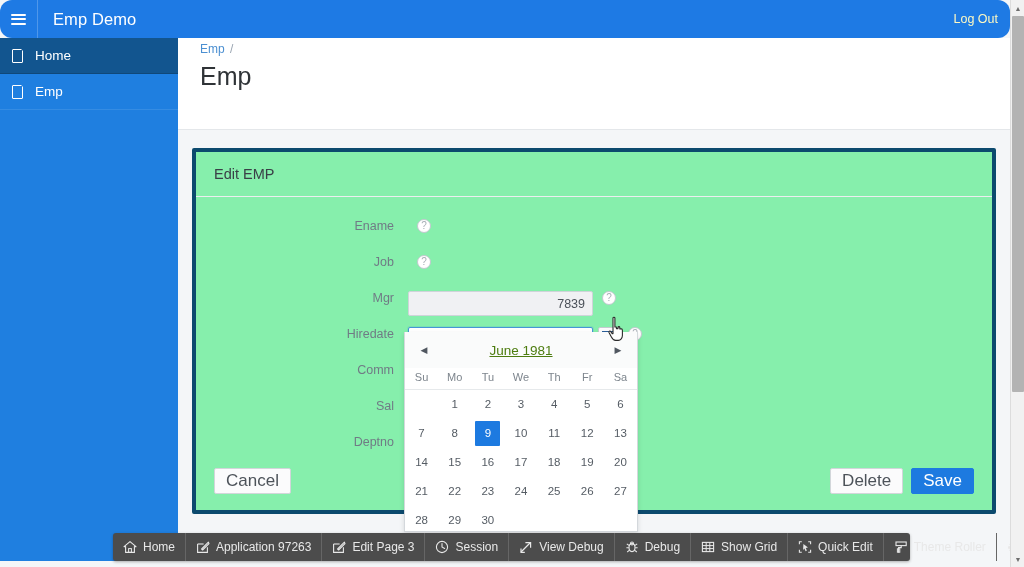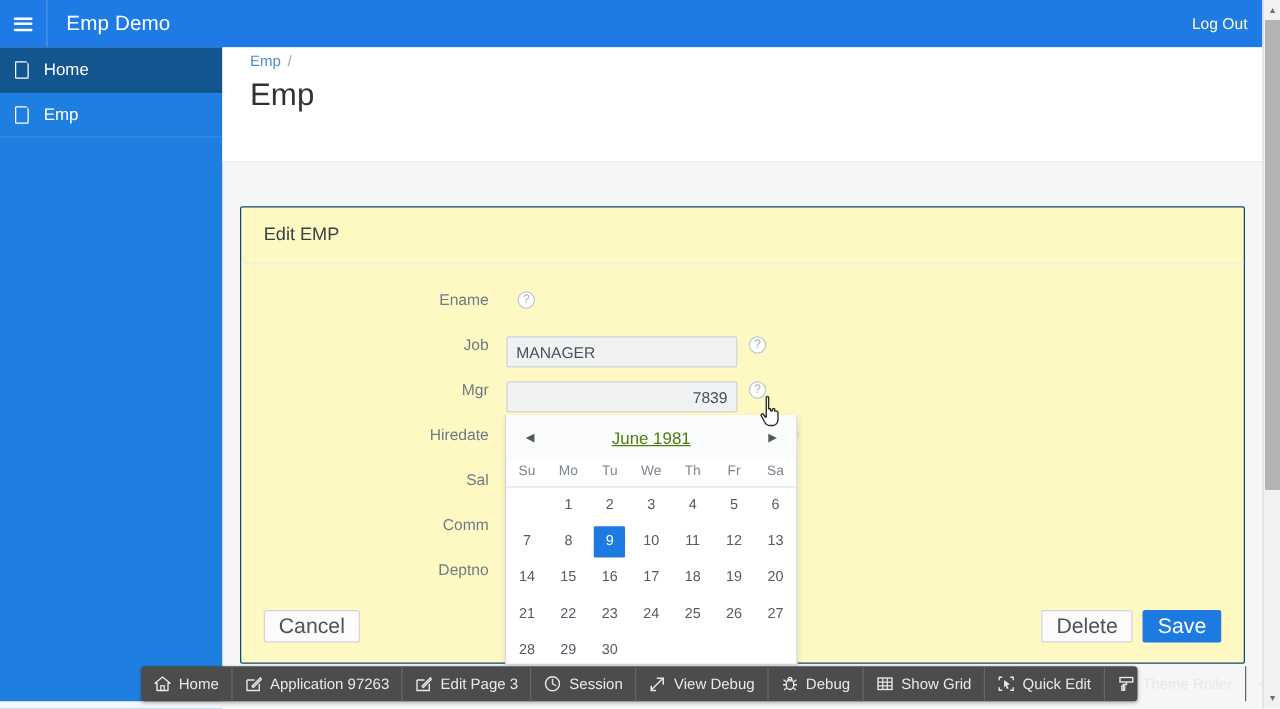--- a/index.html
+++ b/index.html
@@ -21,20 +21,21 @@
   }
 
   
   .topbar {
     position: absolute;
     top: 0; left: 0;
     width: 1010px; height: 38px;
     background: #1e7ae4;
     display: flex;
     align-items: center;
+    border-radius: 12px;
   }
   .nav-toggle {
     width: 38px; height: 38px;
     display: flex; align-items: center; justify-content: center;
     border-right: 1px solid rgba(255,255,255,0.22);
     cursor: pointer;
   }
   .nav-toggle .bars { width: 15px; }
   .nav-toggle .bars i {
     display: block; height: 2px; background: #ffffff;
@@ -110,23 +111,23 @@
   .page-title {
     margin-top: 7px;
     font-size: 25px;
     color: #2f3337;
     font-weight: normal;
     line-height: 1.1;
   }
 
   
   .card {
-    margin: 35px 14px 0 14px;
-    background: #fef9c3;
-    border: 1px solid #0c4a6e;
+    margin: 18px 14px 0 14px;
+    background: #86efac;
+    border: 4px solid #0c4a6e;
     border-radius: 2px;
     min-height: 366px;
     position: relative;
   }
   .card-head {
     height: 45px;
     padding: 0 18px;
     display: flex;
     align-items: center;
     border-bottom: 1px solid #eceef0;
@@ -411,21 +412,20 @@
 
       <div class="card-body">
 
         <div class="field-row">
           <div class="field-label">Ename</div>
           <div class="help-ico">?</div>
         </div>
 
         <div class="field-row">
           <div class="field-label">Job</div>
-          <input class="field-input" type="text" value="MANAGER" style="">
           <div class="help-ico">?</div>
         </div>
 
         <div class="field-row">
           <div class="field-label">Mgr</div>
           <input class="field-input num" type="text" value="7839" style="">
           <div class="help-ico">?</div>
         </div>
 
         <div class="field-row">
@@ -440,27 +440,27 @@
               <rect x="7.7" y="6.2" width="1.5" height="1.5" fill="#2a5f99"></rect>
               <rect x="2.3" y="8.8" width="1.5" height="1.5" fill="#2a5f99"></rect>
               <rect x="5.0" y="8.8" width="1.5" height="1.5" fill="#2a5f99"></rect>
               <rect x="7.7" y="8.8" width="1.5" height="1.5" fill="#2a5f99"></rect>
             </svg>
           </div>
           <div class="help-ico">?</div>
         </div>
 
         <div class="field-row hidden-input">
-          <div class="field-label">Sal</div>
+          <div class="field-label">Comm</div>
           <input class="field-input num blank" type="text" value="" style="">
           <div class="help-ico">?</div>
         </div>
 
         <div class="field-row hidden-input">
-          <div class="field-label">Comm</div>
+          <div class="field-label">Sal</div>
           <input class="field-input num blank" type="text" value="" style="">
           <div class="help-ico">?</div>
         </div>
 
         <div class="field-row hidden-input">
           <div class="field-label">Deptno</div>
           <input class="field-input num blank" type="text" value="" style="">
           <div class="help-ico">?</div>
         </div>
 

